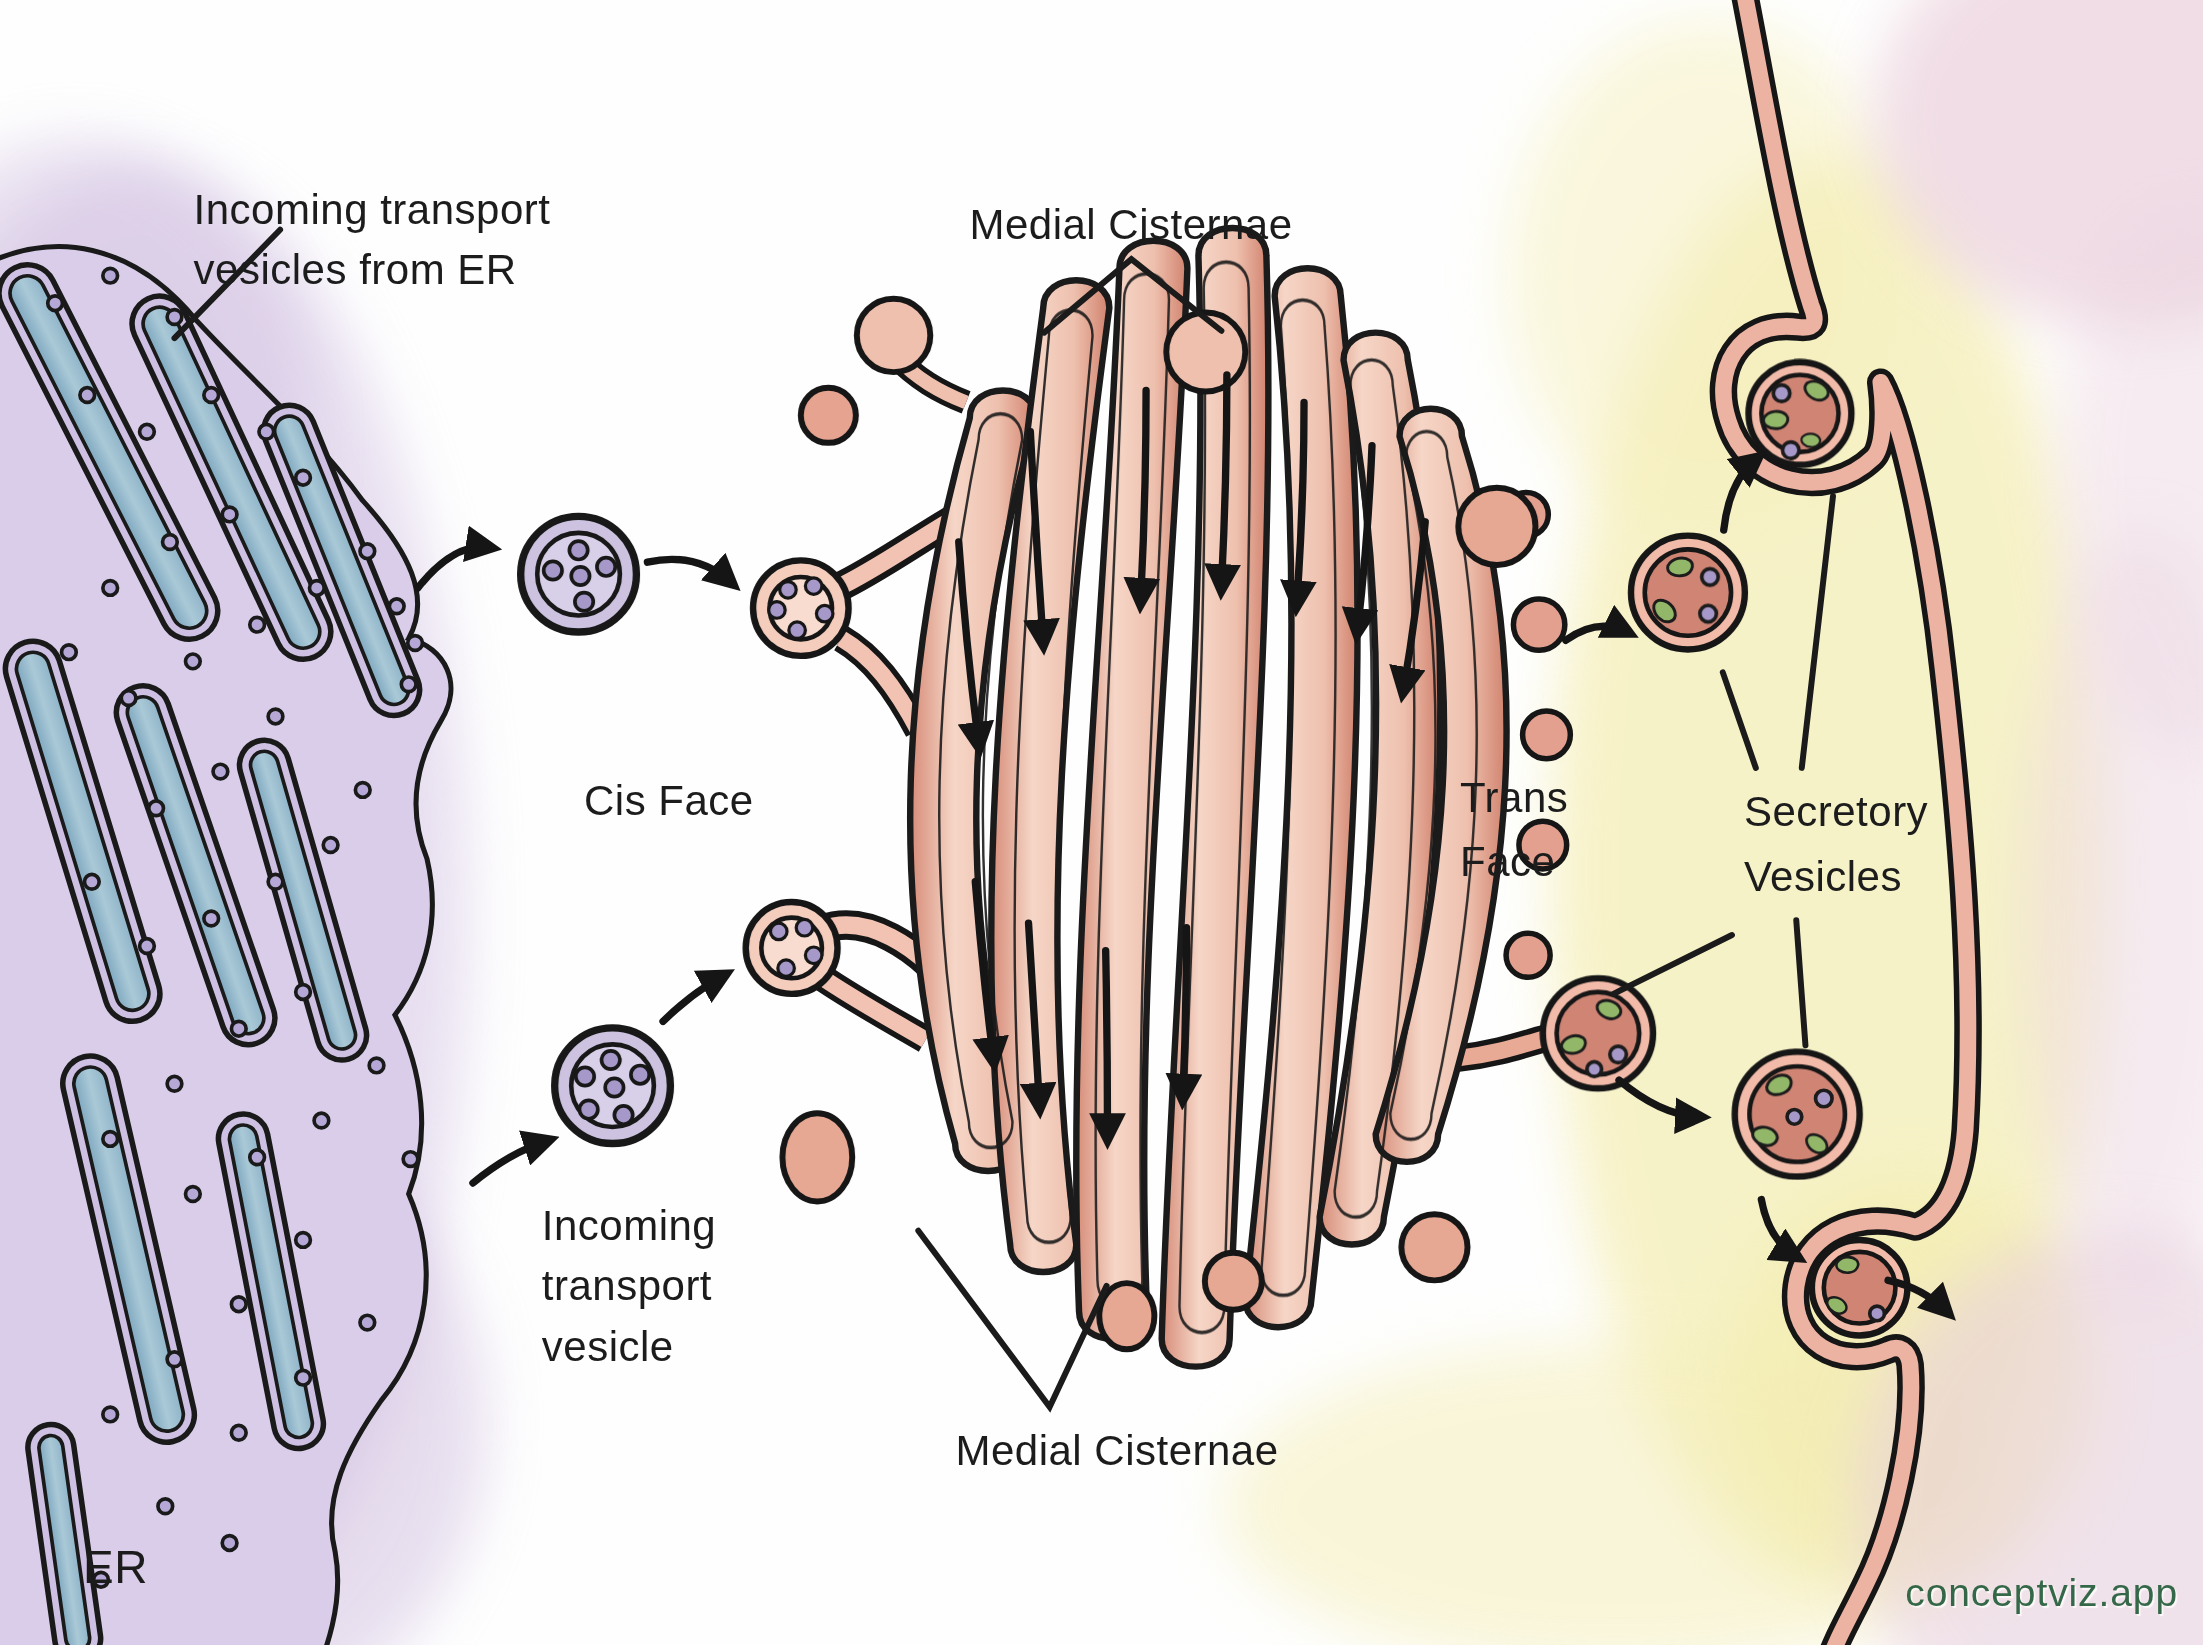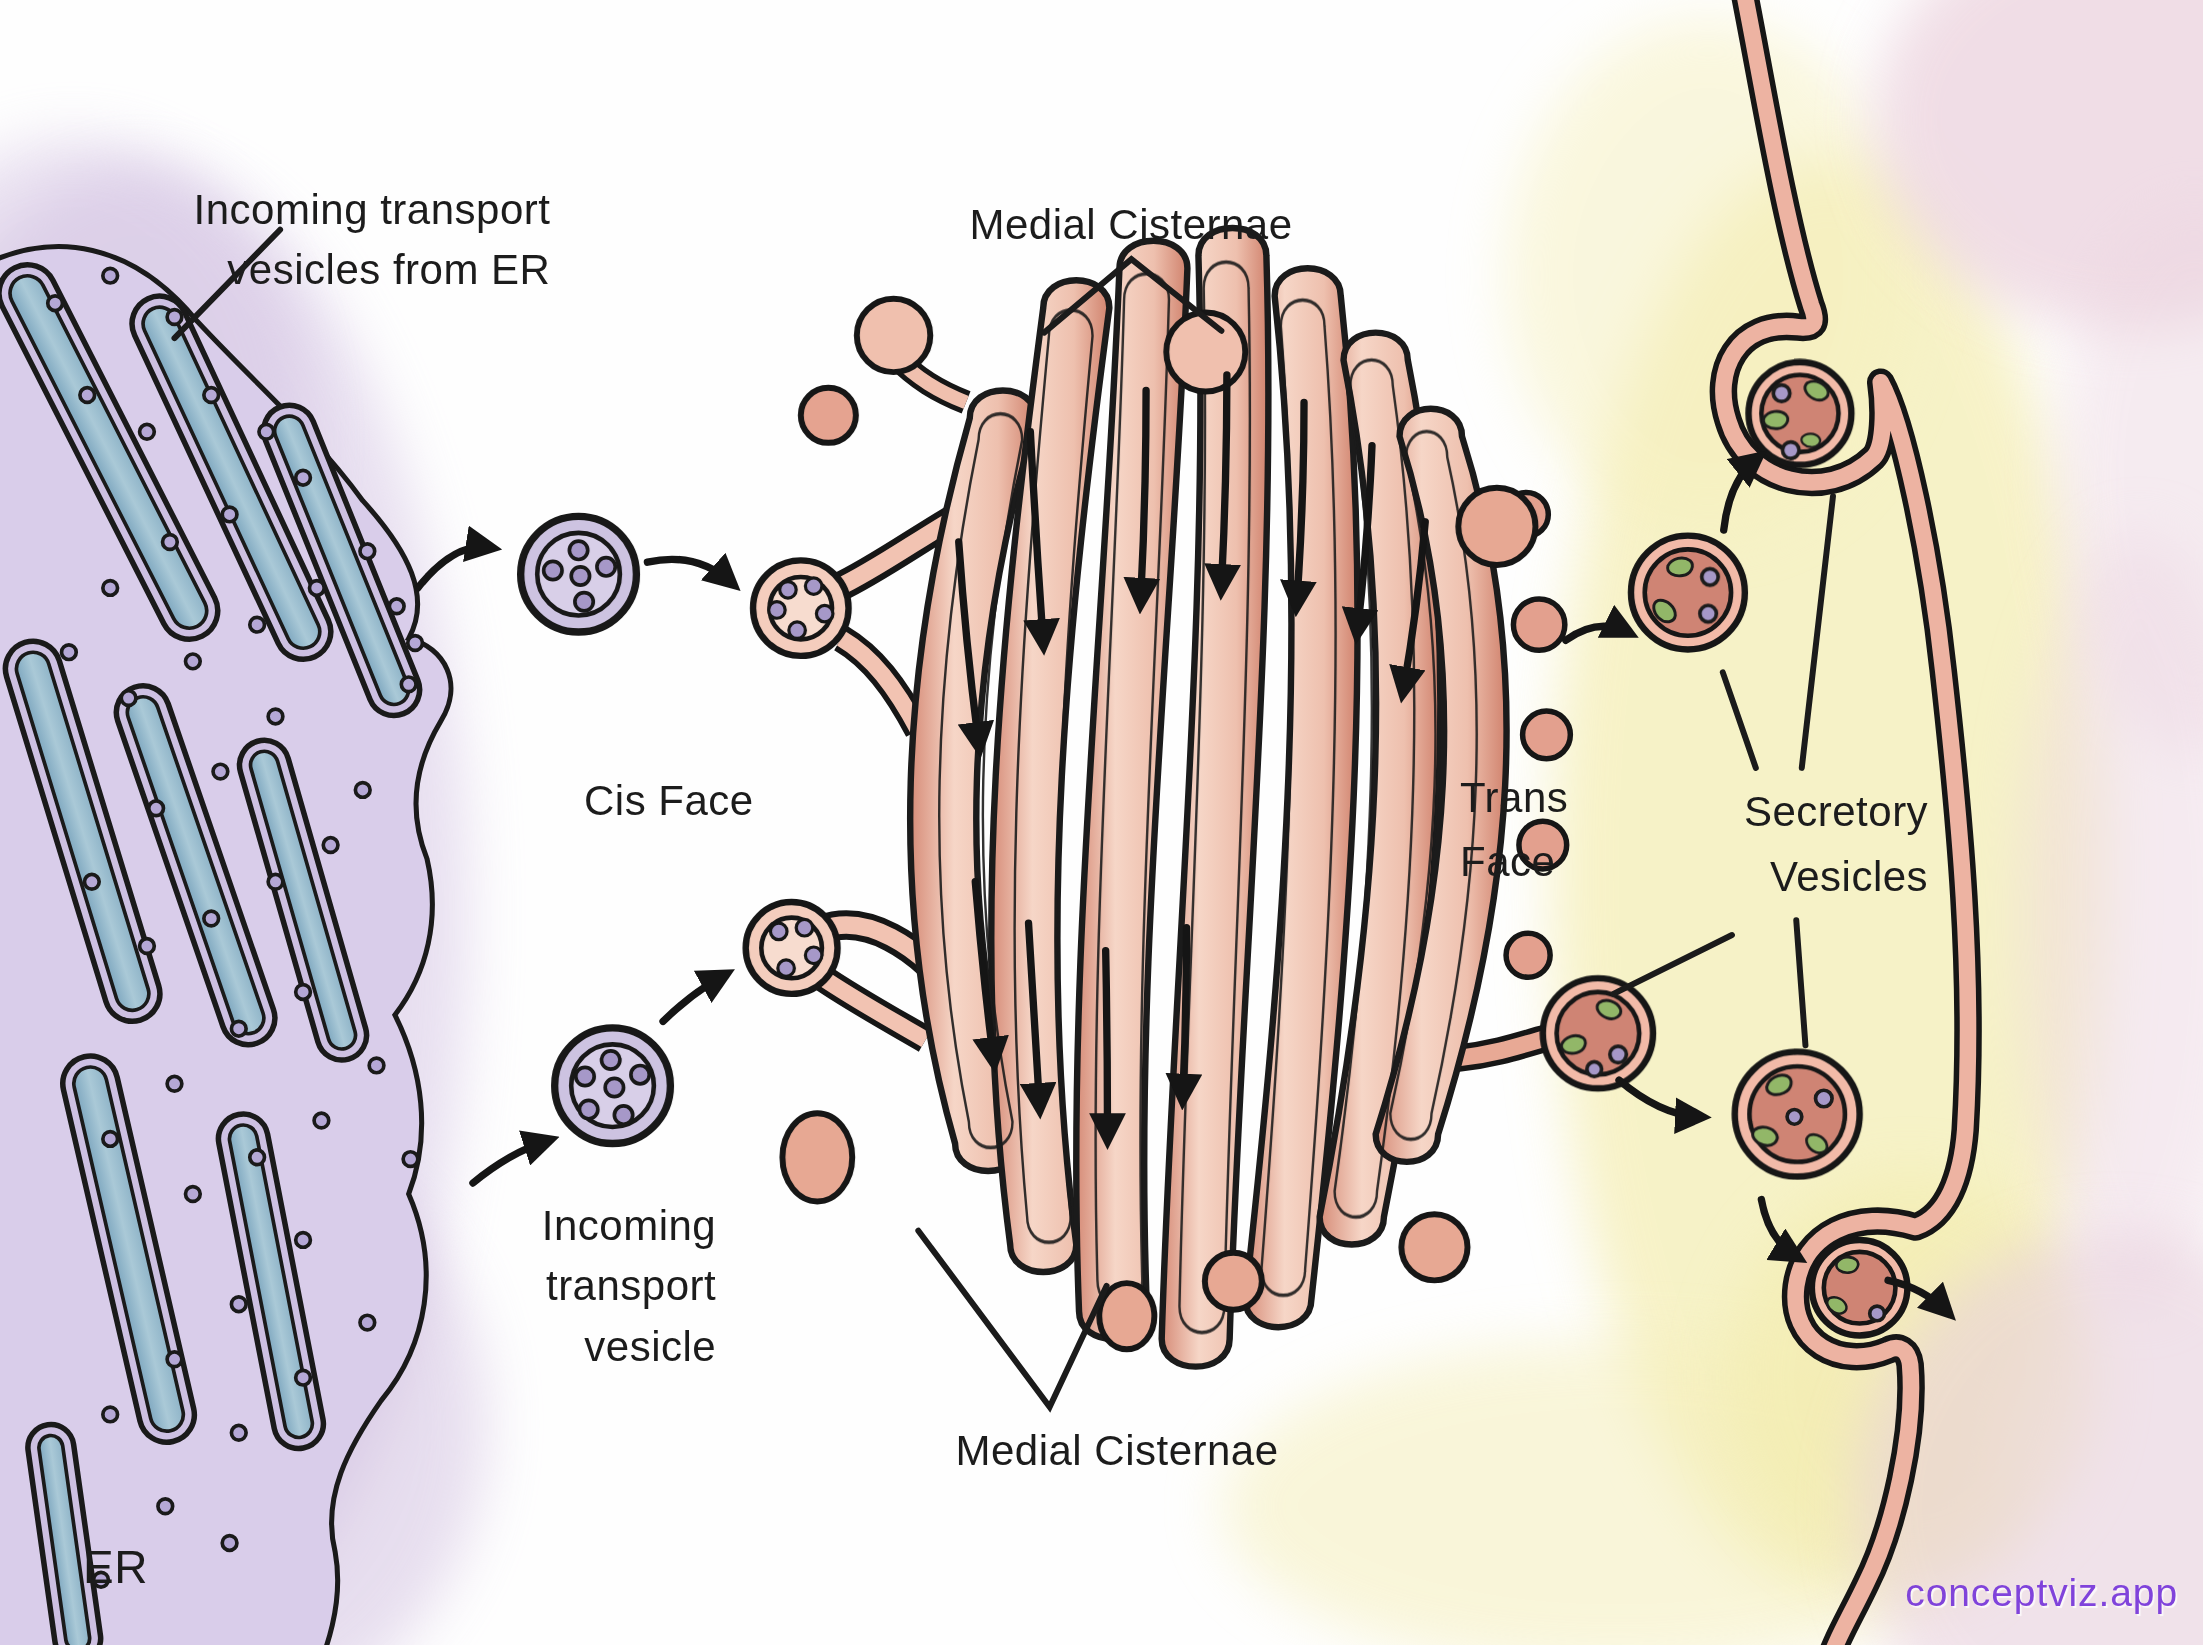--- a/index.html
+++ b/index.html
@@ -1,23 +1,23 @@
 <!DOCTYPE html>
 <html style="font-size:14.7px"><head>
 <meta charset="utf-8">
 <style>
   html,body{margin:0;padding:0;background:#ffffff;}
   #canvas{position:relative;width:2204px;height:1646px;overflow:hidden;background:#fefefe;
           font-family:"Liberation Sans", sans-serif;}
   #art{position:absolute;left:0;top:0;width:100%;height:100%;}
   .label{position:absolute;color:#1c1c1c;white-space:pre-line;line-height:1.42;
          font-size:42px;letter-spacing:0.5px;}
-  .center{transform:translateX(-50%);text-align:right;}
+  .center{transform:translateX(-50%);text-align:left;}
   .big{font-size:46px;}
-  .watermark{color:#6d28d9;opacity:.85;font-size:39px;letter-spacing:0.9px;
+  .watermark{color:#14532d;opacity:.85;font-size:39px;letter-spacing:0.9px;
              text-shadow:1.8px 1.8px 0.9px rgba(255,255,255,.9);}
 </style>
 </head>
 <body>
 
 <div id="canvas">
 
 <svg id="art" viewBox="0 0 2400 1792" xmlns="http://www.w3.org/2000/svg">
   <defs>
     <filter id="blur" x="-60%" y="-60%" width="220%" height="220%">

